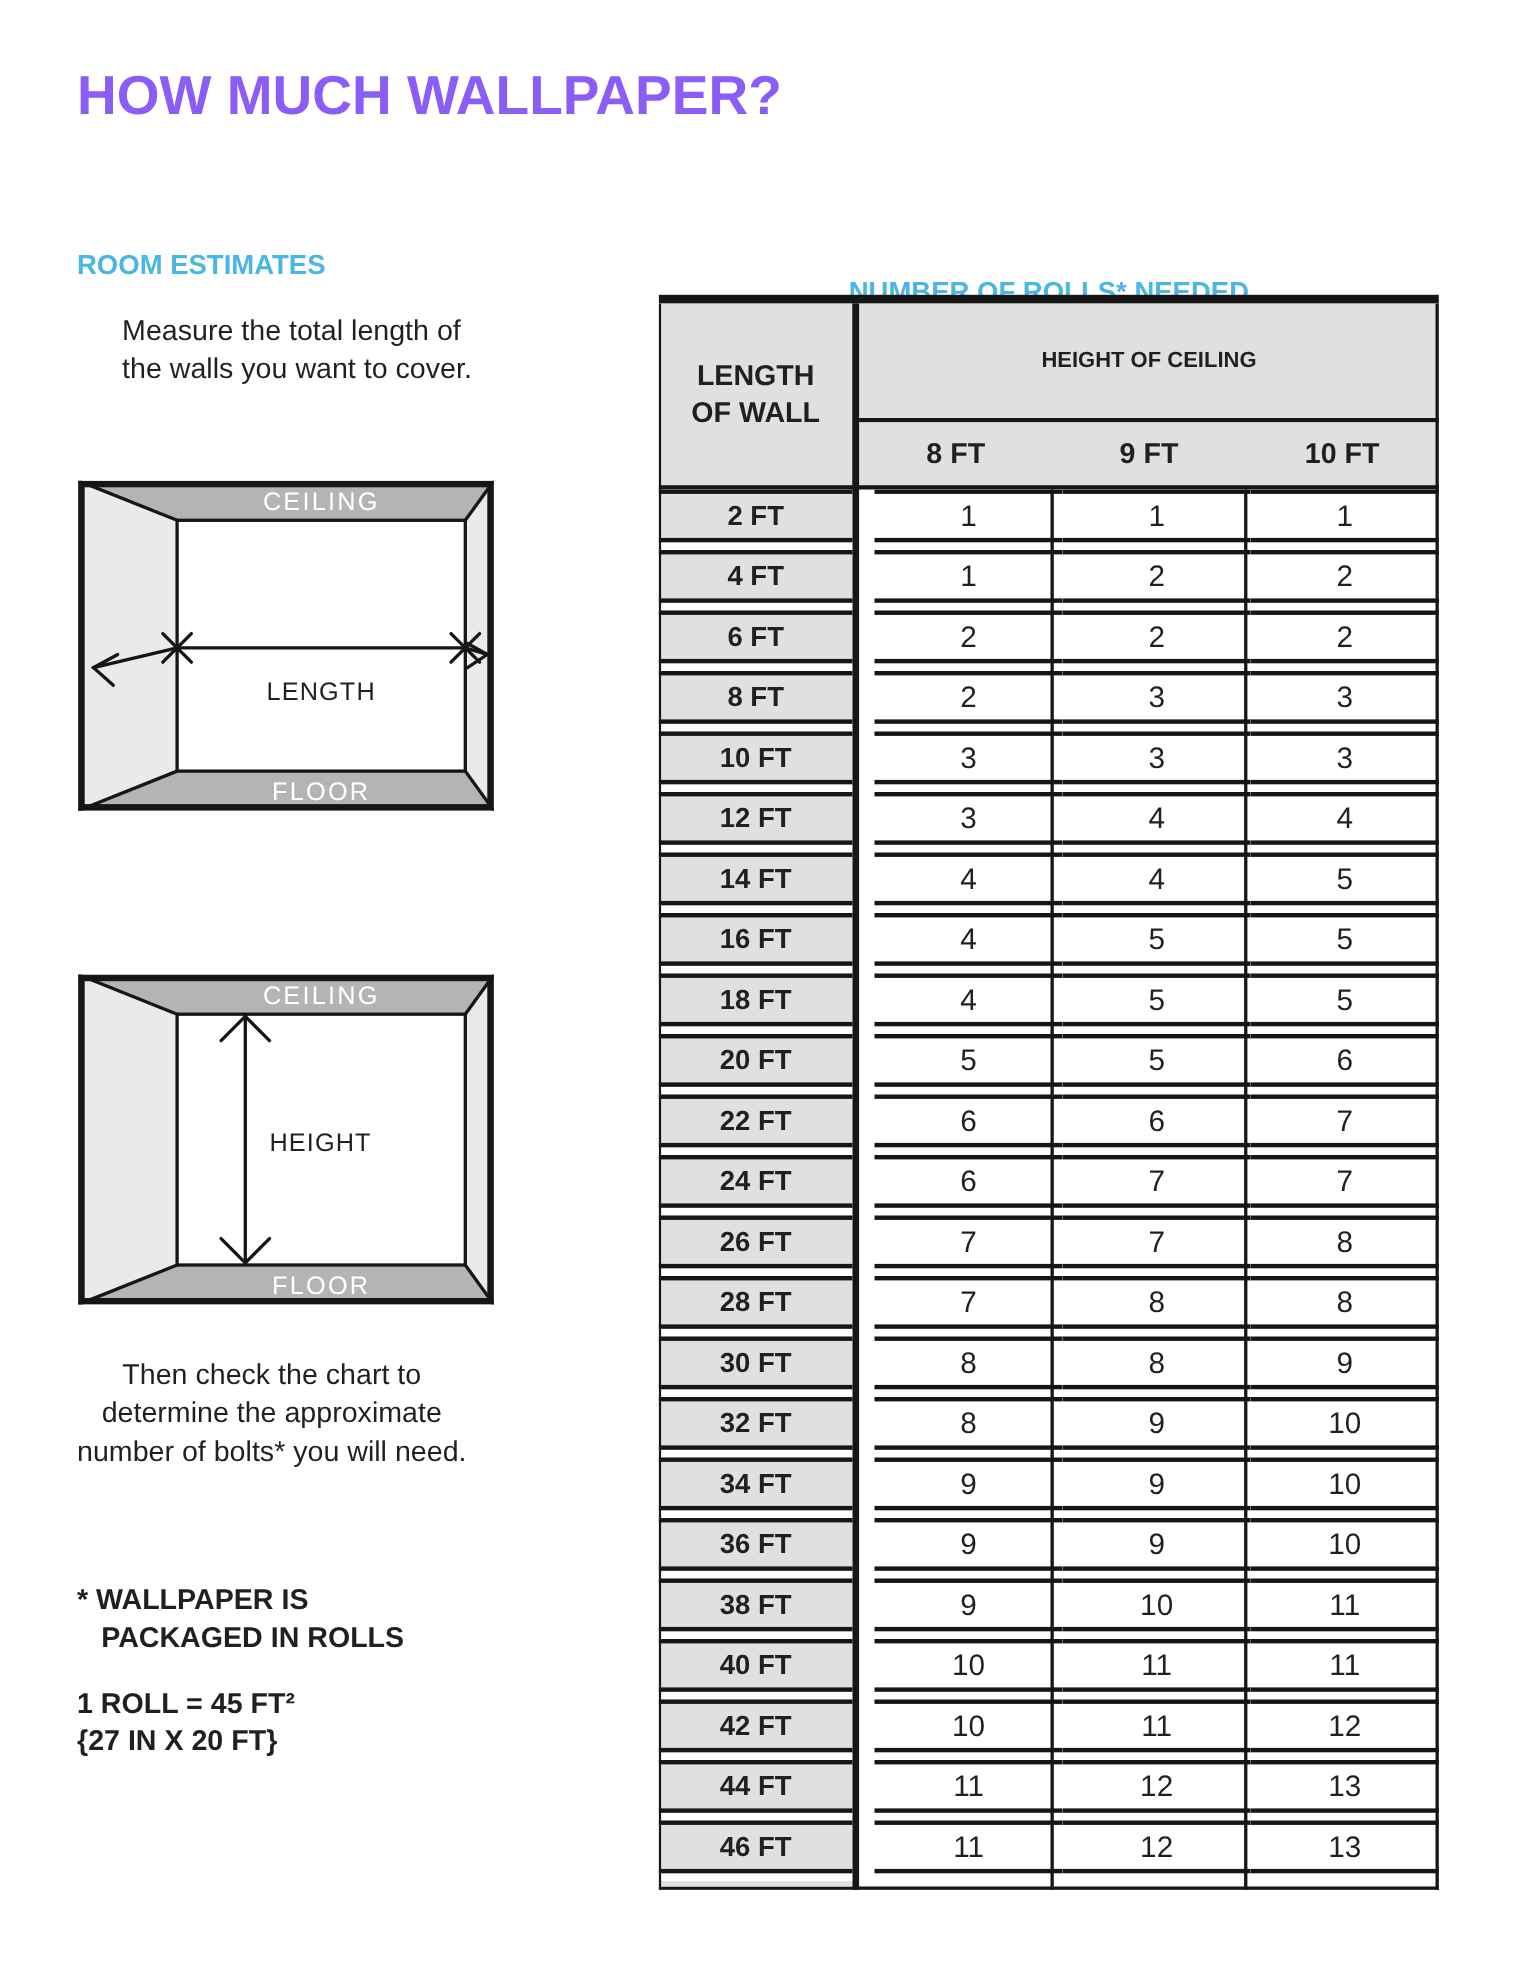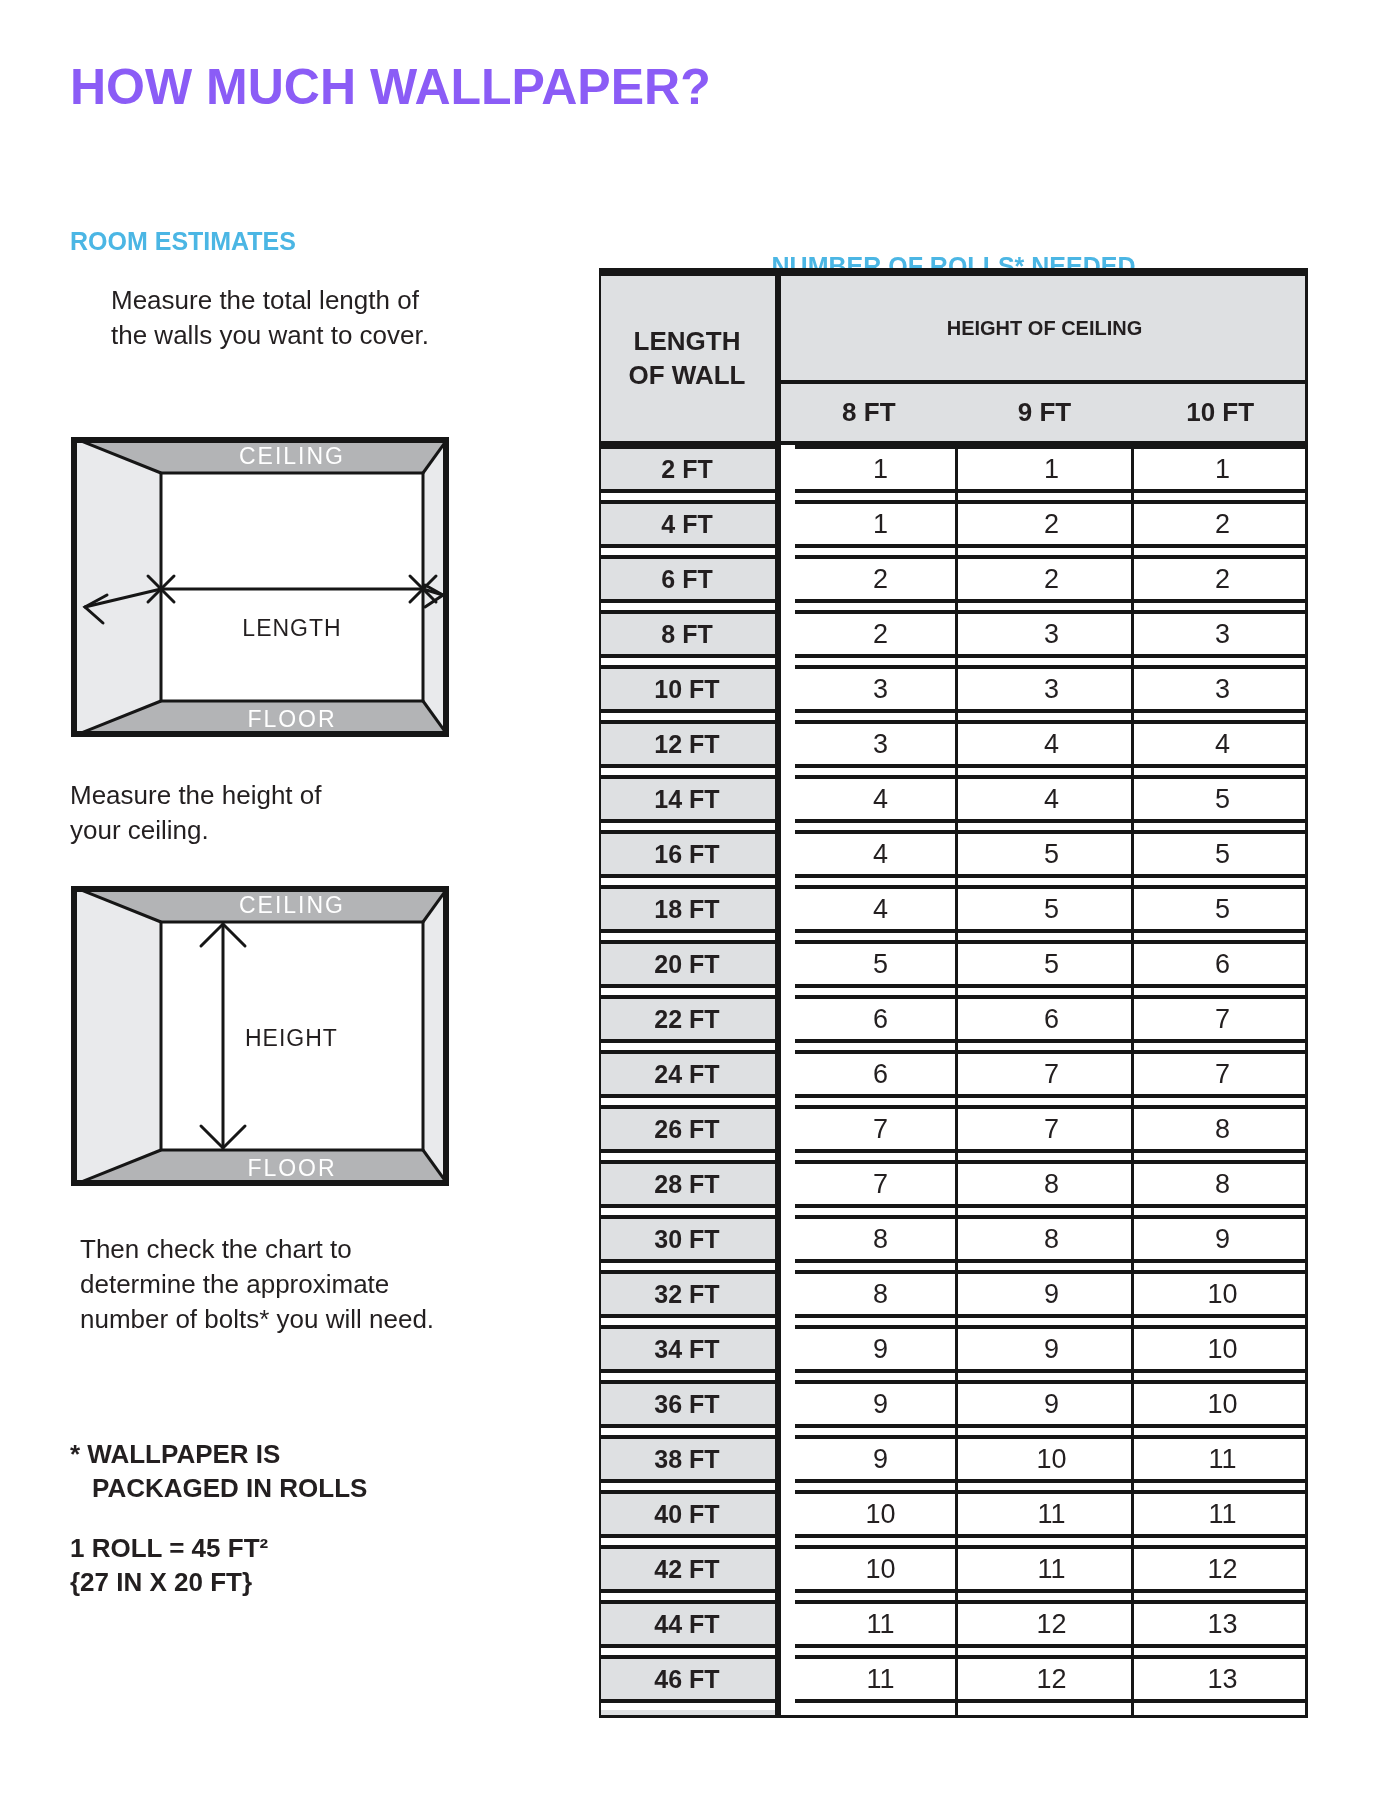--- a/index.html
+++ b/index.html
@@ -9,21 +9,21 @@
   .title { position:absolute; left:70px; top:58px; margin:0; font-size:50px; font-weight:bold;
            color:#8b5cf6; letter-spacing:0px; }
 
   .sec { position:absolute; margin:0; font-size:25px; font-weight:bold; color:#4BB6E4; }
   .left-h  { left:70px; top:227px; }
   .table-h { left:599px; top:227px; width:709px; text-align:center;margin-top:25px; }
 
   .body { position:absolute; margin:0; font-size:26px; line-height:1.35; white-space:pre-line; }
   .step1 { left:70px; top:283px;margin-left:41px; }
   .step2 { left:70px; top:778px; }
-  .step3 { left:80px; top:1232px; }
+  .step3 { left:70px; top:1232px;text-align:center; }
 
   .note { position:absolute; margin:0; font-size:26px; font-weight:bold; line-height:1.3; }
   .fn   { left:70px; top:1438px; }
   .fn2  { padding-left:22px; }
   .roll { left:70px; top:1532px; white-space:pre-line; }
 
   .diag { position:absolute; width:378px; height:300px; }
   .d1 { left:71px; top:437px; }
   .d2 { left:71px; top:886px; }
   .diag text { font-family:"Liberation Sans", sans-serif; }
@@ -95,22 +95,20 @@
       <polyline points="36,158 14,170 32,186"></polyline>
       <line x1="352" y1="152" x2="372" y2="158"></line>
       <polyline points="354,148 372,158 354,170"></polyline>
     </g>
     <rect x="3" y="3" width="372" height="294" fill="none" stroke="#161616" stroke-width="6"></rect>
     <text x="221" y="27" text-anchor="middle" fill="#ffffff" font-size="23" letter-spacing="2">CEILING</text>
     <text x="221" y="199" text-anchor="middle" fill="#231F20" font-size="23" letter-spacing="1">LENGTH</text>
     <text x="221" y="290" text-anchor="middle" fill="#ffffff" font-size="23" letter-spacing="2">FLOOR</text>
   </svg>
 
-  <p class="body step2">Measure the height of
-your ceiling.</p>
 
   <svg class="diag d2" viewBox="0 0 378 300">
     <polygon points="0,0 378,0 352,36 90,36" fill="#B3B4B6"></polygon>
     <polygon points="0,300 378,300 352,264 90,264" fill="#B3B4B6"></polygon>
     <polygon points="0,0 90,36 90,264 0,300" fill="#E9EAEC"></polygon>
     <polygon points="378,0 352,36 352,264 378,300" fill="#E9EAEC"></polygon>
     <rect x="90" y="36" width="262" height="228" fill="#ffffff" stroke="#161616" stroke-width="3"></rect>
     <g stroke="#161616" stroke-width="3">
       <line x1="0" y1="0" x2="90" y2="36"></line>
       <line x1="378" y1="0" x2="352" y2="36"></line>

